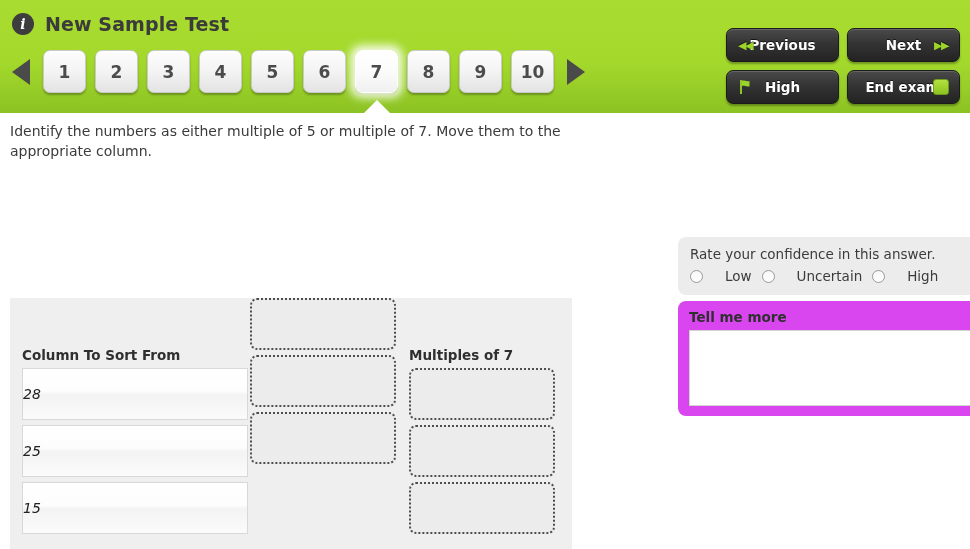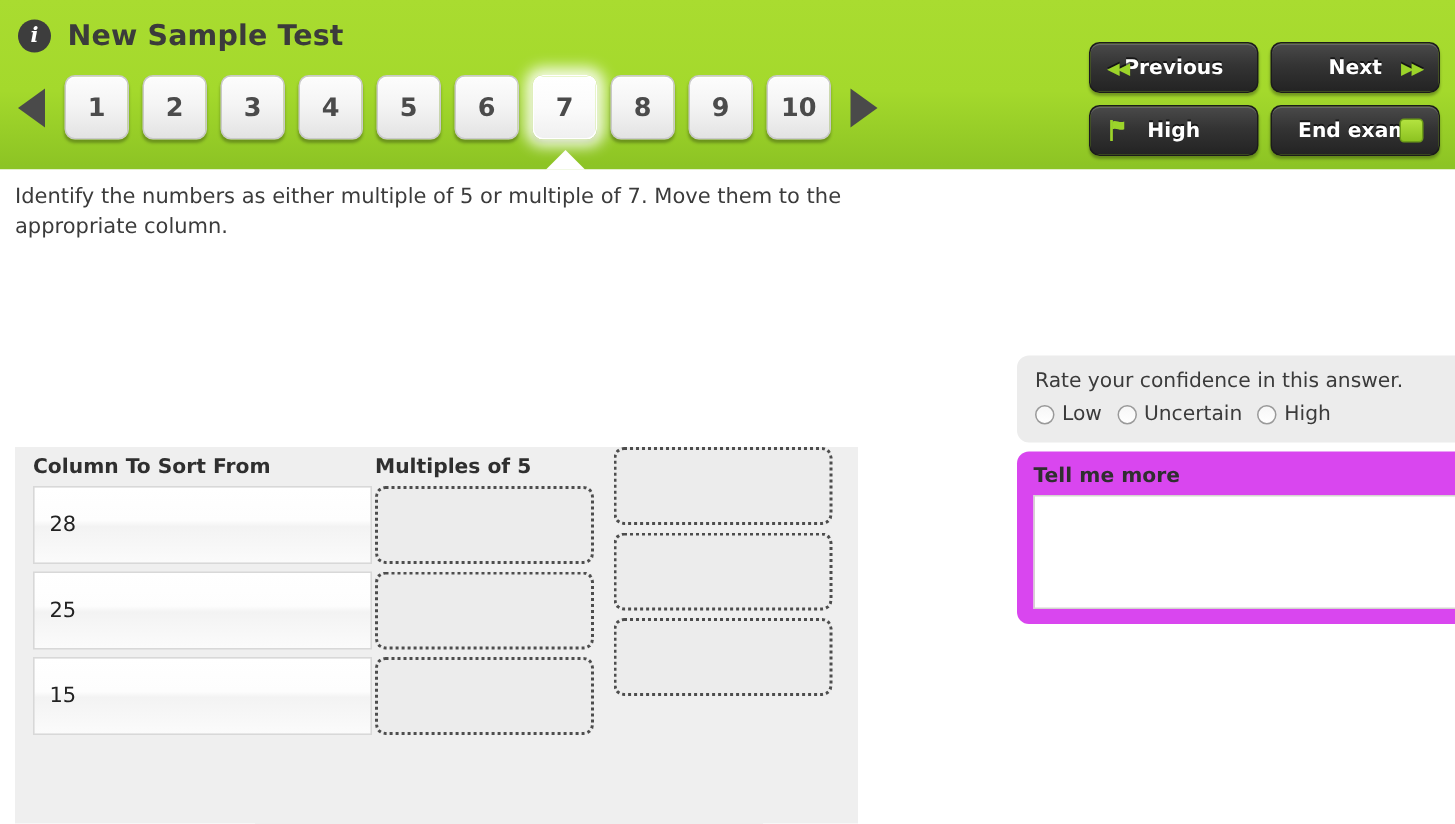--- a/index.html
+++ b/index.html
@@ -187,33 +187,34 @@
   .sort-col.m5     { left: 240px; width: 146px; }
   .sort-col.m7     { left: 399px; width: 146px; }
 
   .col-head {
     font-size: 13.5px;
     font-weight: bold;
     color: #2f2f2f;
     height: 26px;
     line-height: 26px;
     white-space: nowrap;
+    margin-top: 44px;
   }
 
   .item-card {
     height: 52px;
     margin-bottom: 5px;
     background: linear-gradient(180deg, #ffffff 0%, #fdfdfd 44%, #f3f3f3 52%, #fbfbfb 100%);
     border: 1px solid #d8d8d8;
     display: flex;
     align-items: center;
-    padding-left: 10px;
     font-size: 14px;
     color: #222222;
     cursor: move;
+    font-style: italic;
   }
 
   .dropzone {
     height: 52px;
     margin-bottom: 5px;
     border: 2px dotted #4d4d4d;
     border-radius: 7px;
     background: #ececec;
   }
 
@@ -227,21 +228,21 @@
     padding: 9px 12px 11px 12px;
   }
   #rate-label { font-size: 13.5px; color: #3b3b3b; }
   #rate-options {
     display: flex;
     align-items: center;
     gap: 10px;
     margin-top: 6px;
   }
   .radio-opt {
-    display: flex; align-items: center; gap: 5px;
+    display: flex; align-items: center; gap: 22px;
     font-size: 13.5px; color: #3b3b3b;
     cursor: pointer;
   }
   .radio {
     width: 13px; height: 13px;
     border-radius: 50%;
     background: linear-gradient(180deg, #f7f7f7 0%, #ffffff 100%);
     border: 1px solid #9a9a9a;
     flex: 0 0 auto;
   }
@@ -358,27 +359,27 @@
 
     <div class="sort-col source">
       <div class="col-head">Column To Sort From</div>
       <div class="item-card">28</div>
       <div class="item-card">25</div>
       <div class="item-card">15</div>
 
     </div>
 
     <div class="sort-col m5">
-      <div class="col-head">Multiples of 5</div>
       <div class="dropzone"></div>
       <div class="dropzone"></div>
       <div class="dropzone"></div>
     </div>
 
     <div class="sort-col m7">
+      <div class="col-head">Multiples of 7</div>
       <div class="dropzone"></div>
       <div class="dropzone"></div>
       <div class="dropzone"></div>
     </div>
   </div>
 
   <div id="rate-panel">
     <div id="rate-label">Rate your confidence in this answer.</div>
     <div id="rate-options">
       <label class="radio-opt">

